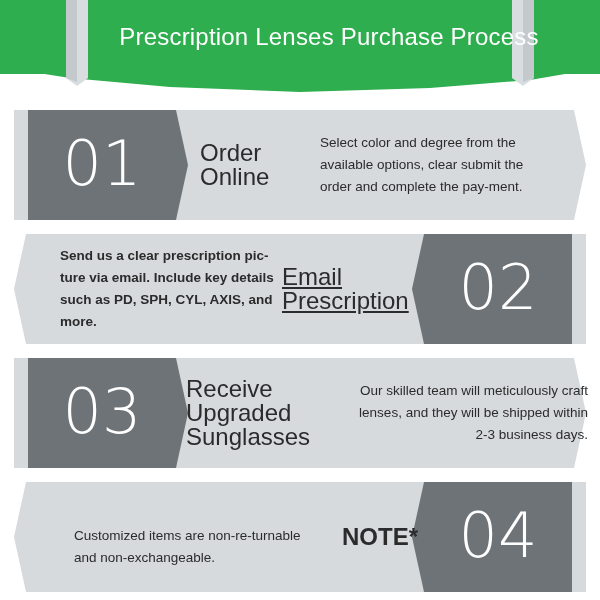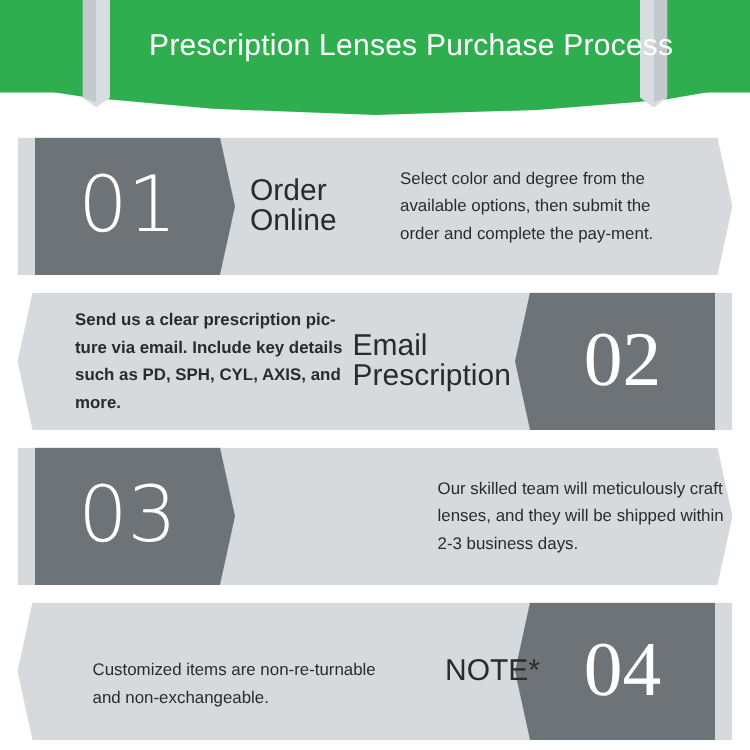--- a/index.html
+++ b/index.html
@@ -148,21 +148,20 @@
     height: 110px;
     line-height: 108px;
     text-align: center;
     color: #ffffff;
     font-size: 62px;
     font-weight: 300;
     font-family: "DejaVu Sans", sans-serif;
   }
   .chip-right .chip-number {
     left: 12px;
-    font-family: Liberation Serif, serif;
   }
 
   .step-title {
     position: absolute;
     top: 0;
     height: 110px;
     display: flex;
     align-items: center;
     color: #2b2b2b;
     font-size: 24px;
@@ -178,29 +177,29 @@
     color: #2b2b2b;
     font-size: 13.5px;
     line-height: 22px;
   }
 
   
   .r1-title { left: 186px; width: 120px; }
   .r1-desc  { left: 306px; width: 230px; }
 
   
-  .r2-title { left: 268px; width: 180px; justify-content: flex-start; }
+  .r2-title { left: 268px; width: 180px; justify-content: flex-start; text-decoration: underline; }
   .r2-desc  { left: 46px;  width: 222px; font-weight: bold; }
 
   
   .r3-title { left: 172px; width: 170px; }
-  .r3-desc  { left: 336px; width: 238px; }
-
-  
-  .r4-title { left: 342px; width: 120px; justify-content: flex-start; }
+  .r3-desc  { left: 336px; width: 238px; text-align: right; }
+
+  
+  .r4-title { left: 328px; width: 120px; justify-content: flex-start; font-weight: bold; }
   .r4-desc  { left: 60px;  width: 240px; margin-top: 10px; }
 </style>
 </head>
 <body>
 
 <div class="page">
 
   <div class="header">
     <div class="header-band"></div>
     <div class="header-drape"></div>
@@ -210,37 +209,38 @@
     <div class="ribbon-right-fold"></div>
     <div class="header-title">Prescription Lenses Purchase Process</div>
   </div>
 
   <div class="row row-1">
     <div class="bar bar-ltr"></div>
     <div class="chip chip-left">
       <div class="chip-number">01</div>
     </div>
     <div class="step-title r1-title">Order Online</div>
-    <div class="step-desc r1-desc">Select color and degree from the available options, then submit the order and complete the pay-ment.</div>
+    <div class="step-desc r1-desc">Select color and degree from the available options, clear submit the order and complete the pay-ment.</div>
   </div>
 
   <div class="row row-2">
     <div class="bar bar-rtl"></div>
     <div class="chip chip-right">
       <div class="chip-number">02</div>
     </div>
     <div class="step-title r2-title">Email Prescription</div>
     <div class="step-desc r2-desc">Send us a clear prescription pic-ture via email. Include key details such as PD, SPH, CYL, AXIS, and more.</div>
   </div>
 
   <div class="row row-3">
     <div class="bar bar-ltr"></div>
     <div class="chip chip-left">
       <div class="chip-number">03</div>
     </div>
+    <div class="step-title r3-title">Receive Upgraded Sunglasses</div>
     <div class="step-desc r3-desc">Our skilled team will meticulously craft lenses, and they will be shipped within 2-3 business days.</div>
   </div>
 
   <div class="row row-4">
     <div class="bar bar-rtl"></div>
     <div class="chip chip-right">
       <div class="chip-number">04</div>
     </div>
     <div class="step-title r4-title">NOTE*</div>
     <div class="step-desc r4-desc">Customized items are non-re-turnable and non-exchangeable.</div>

